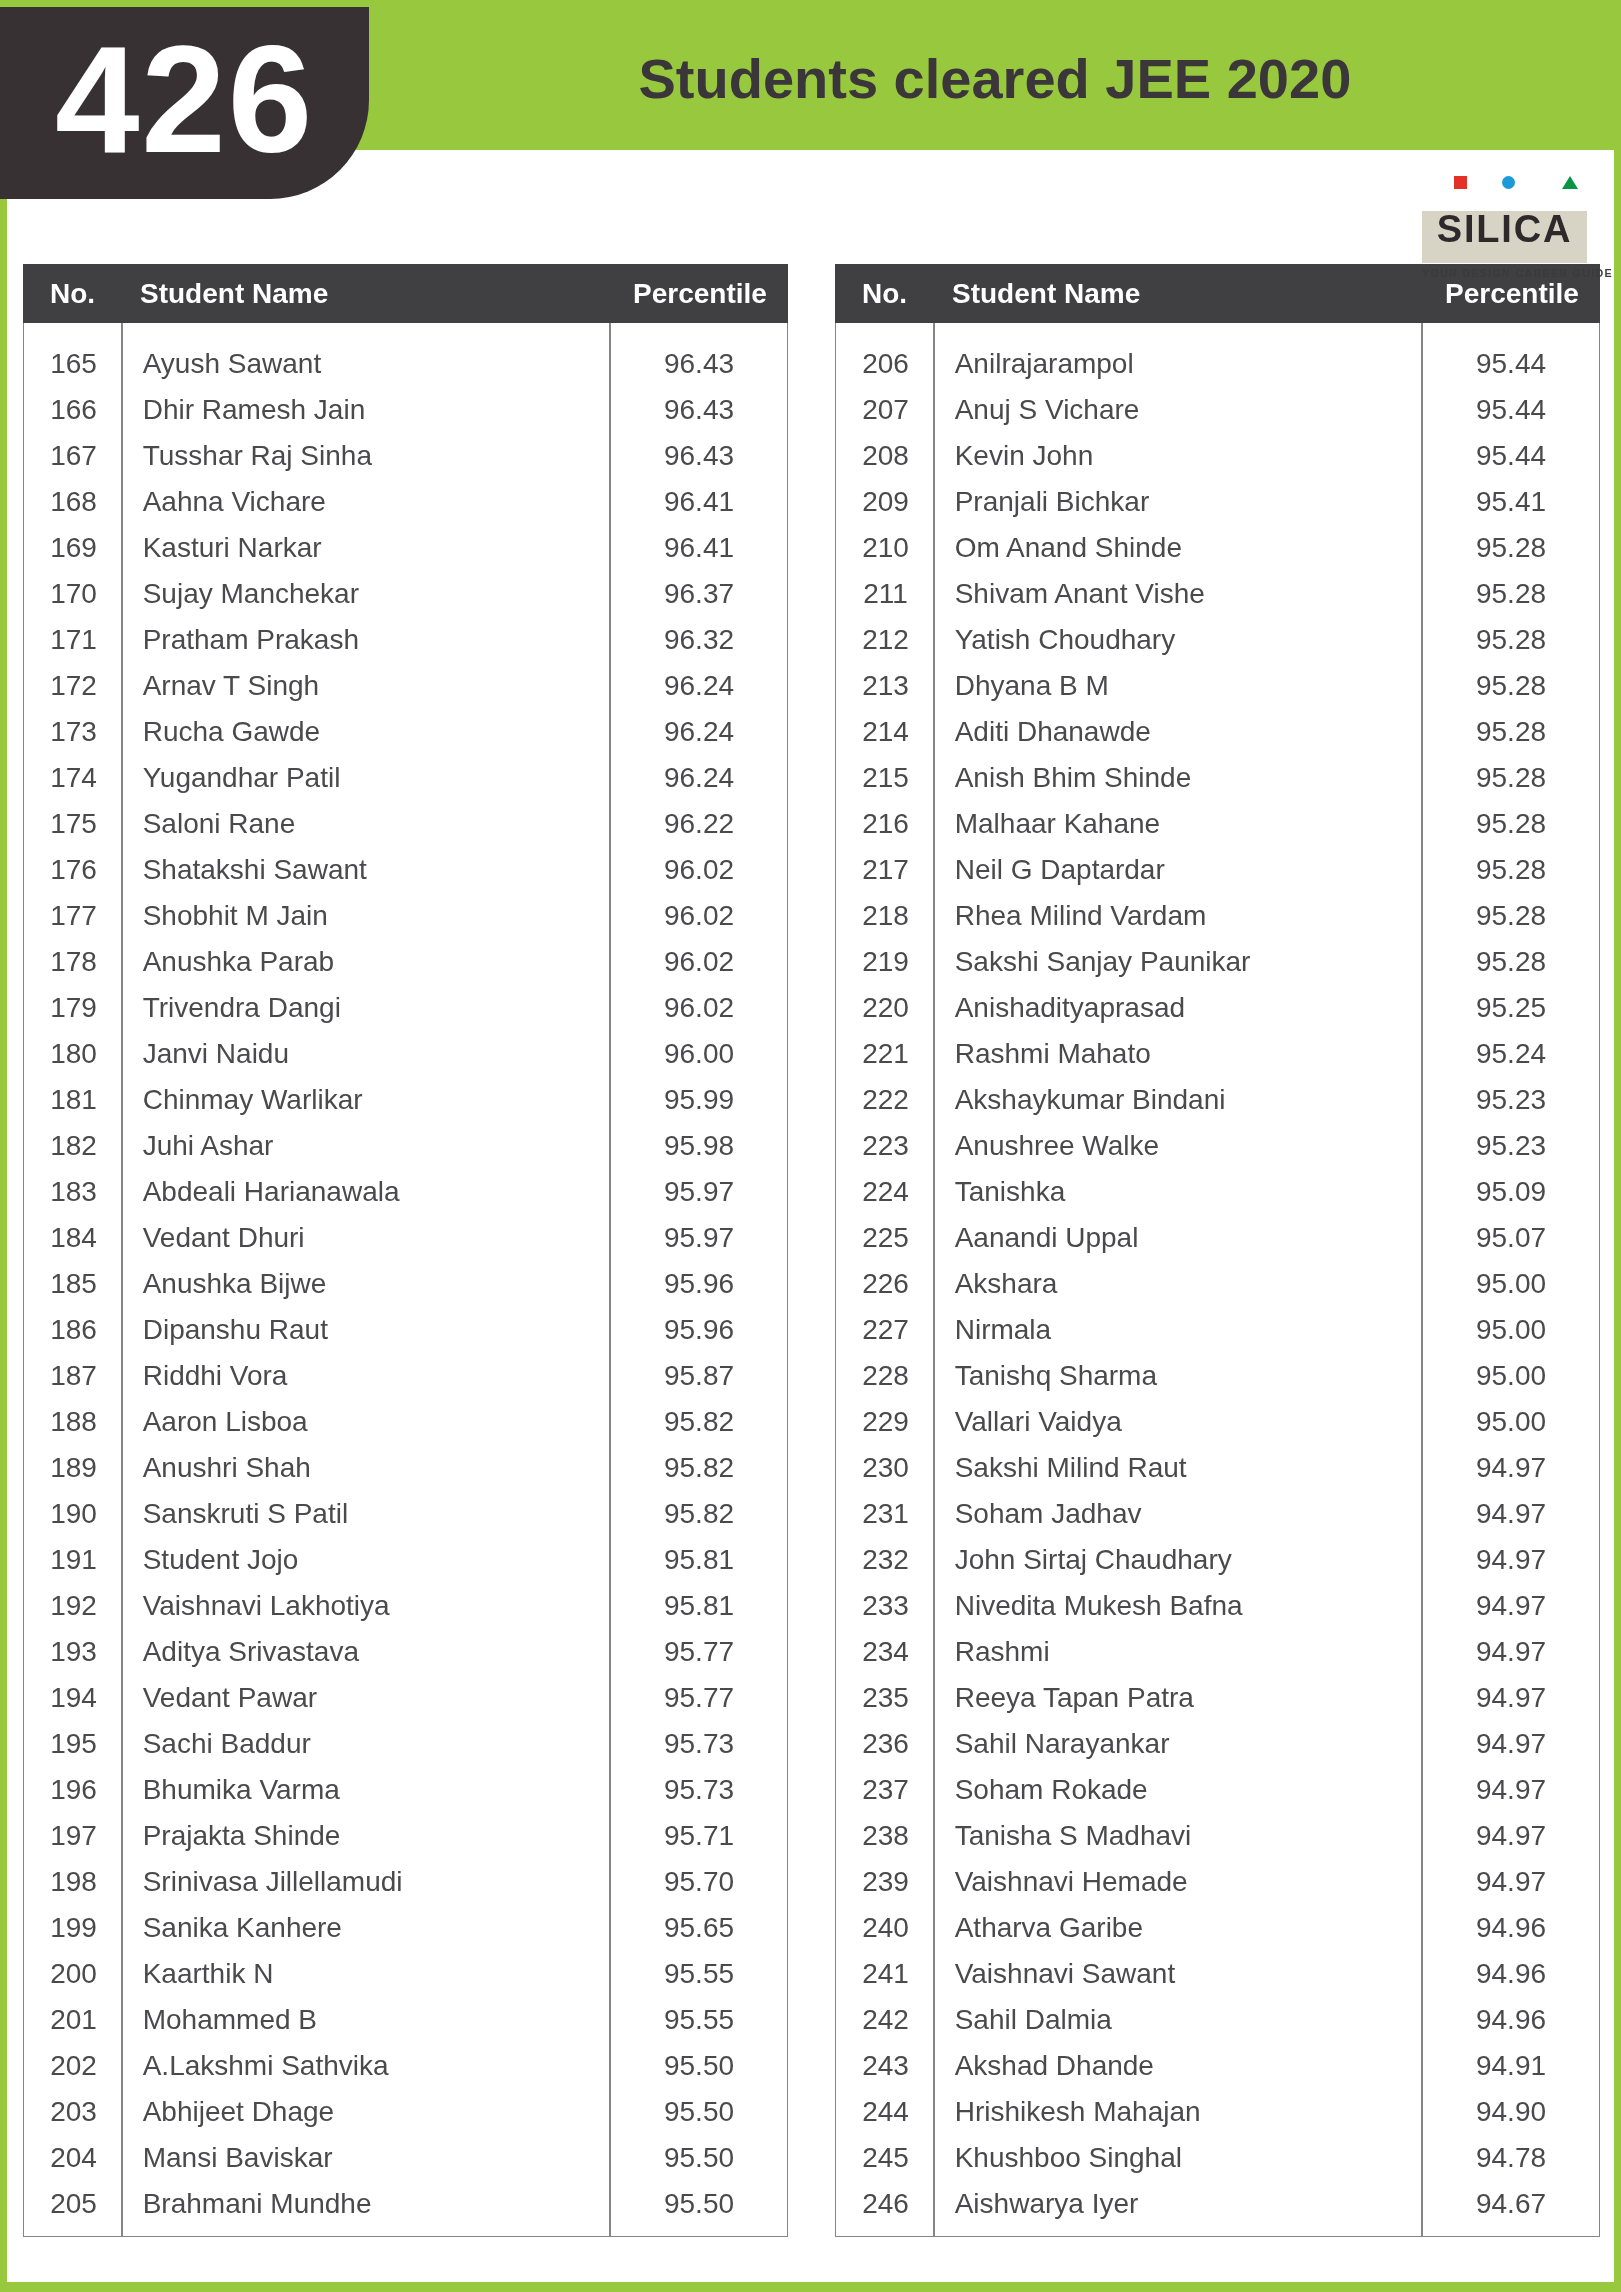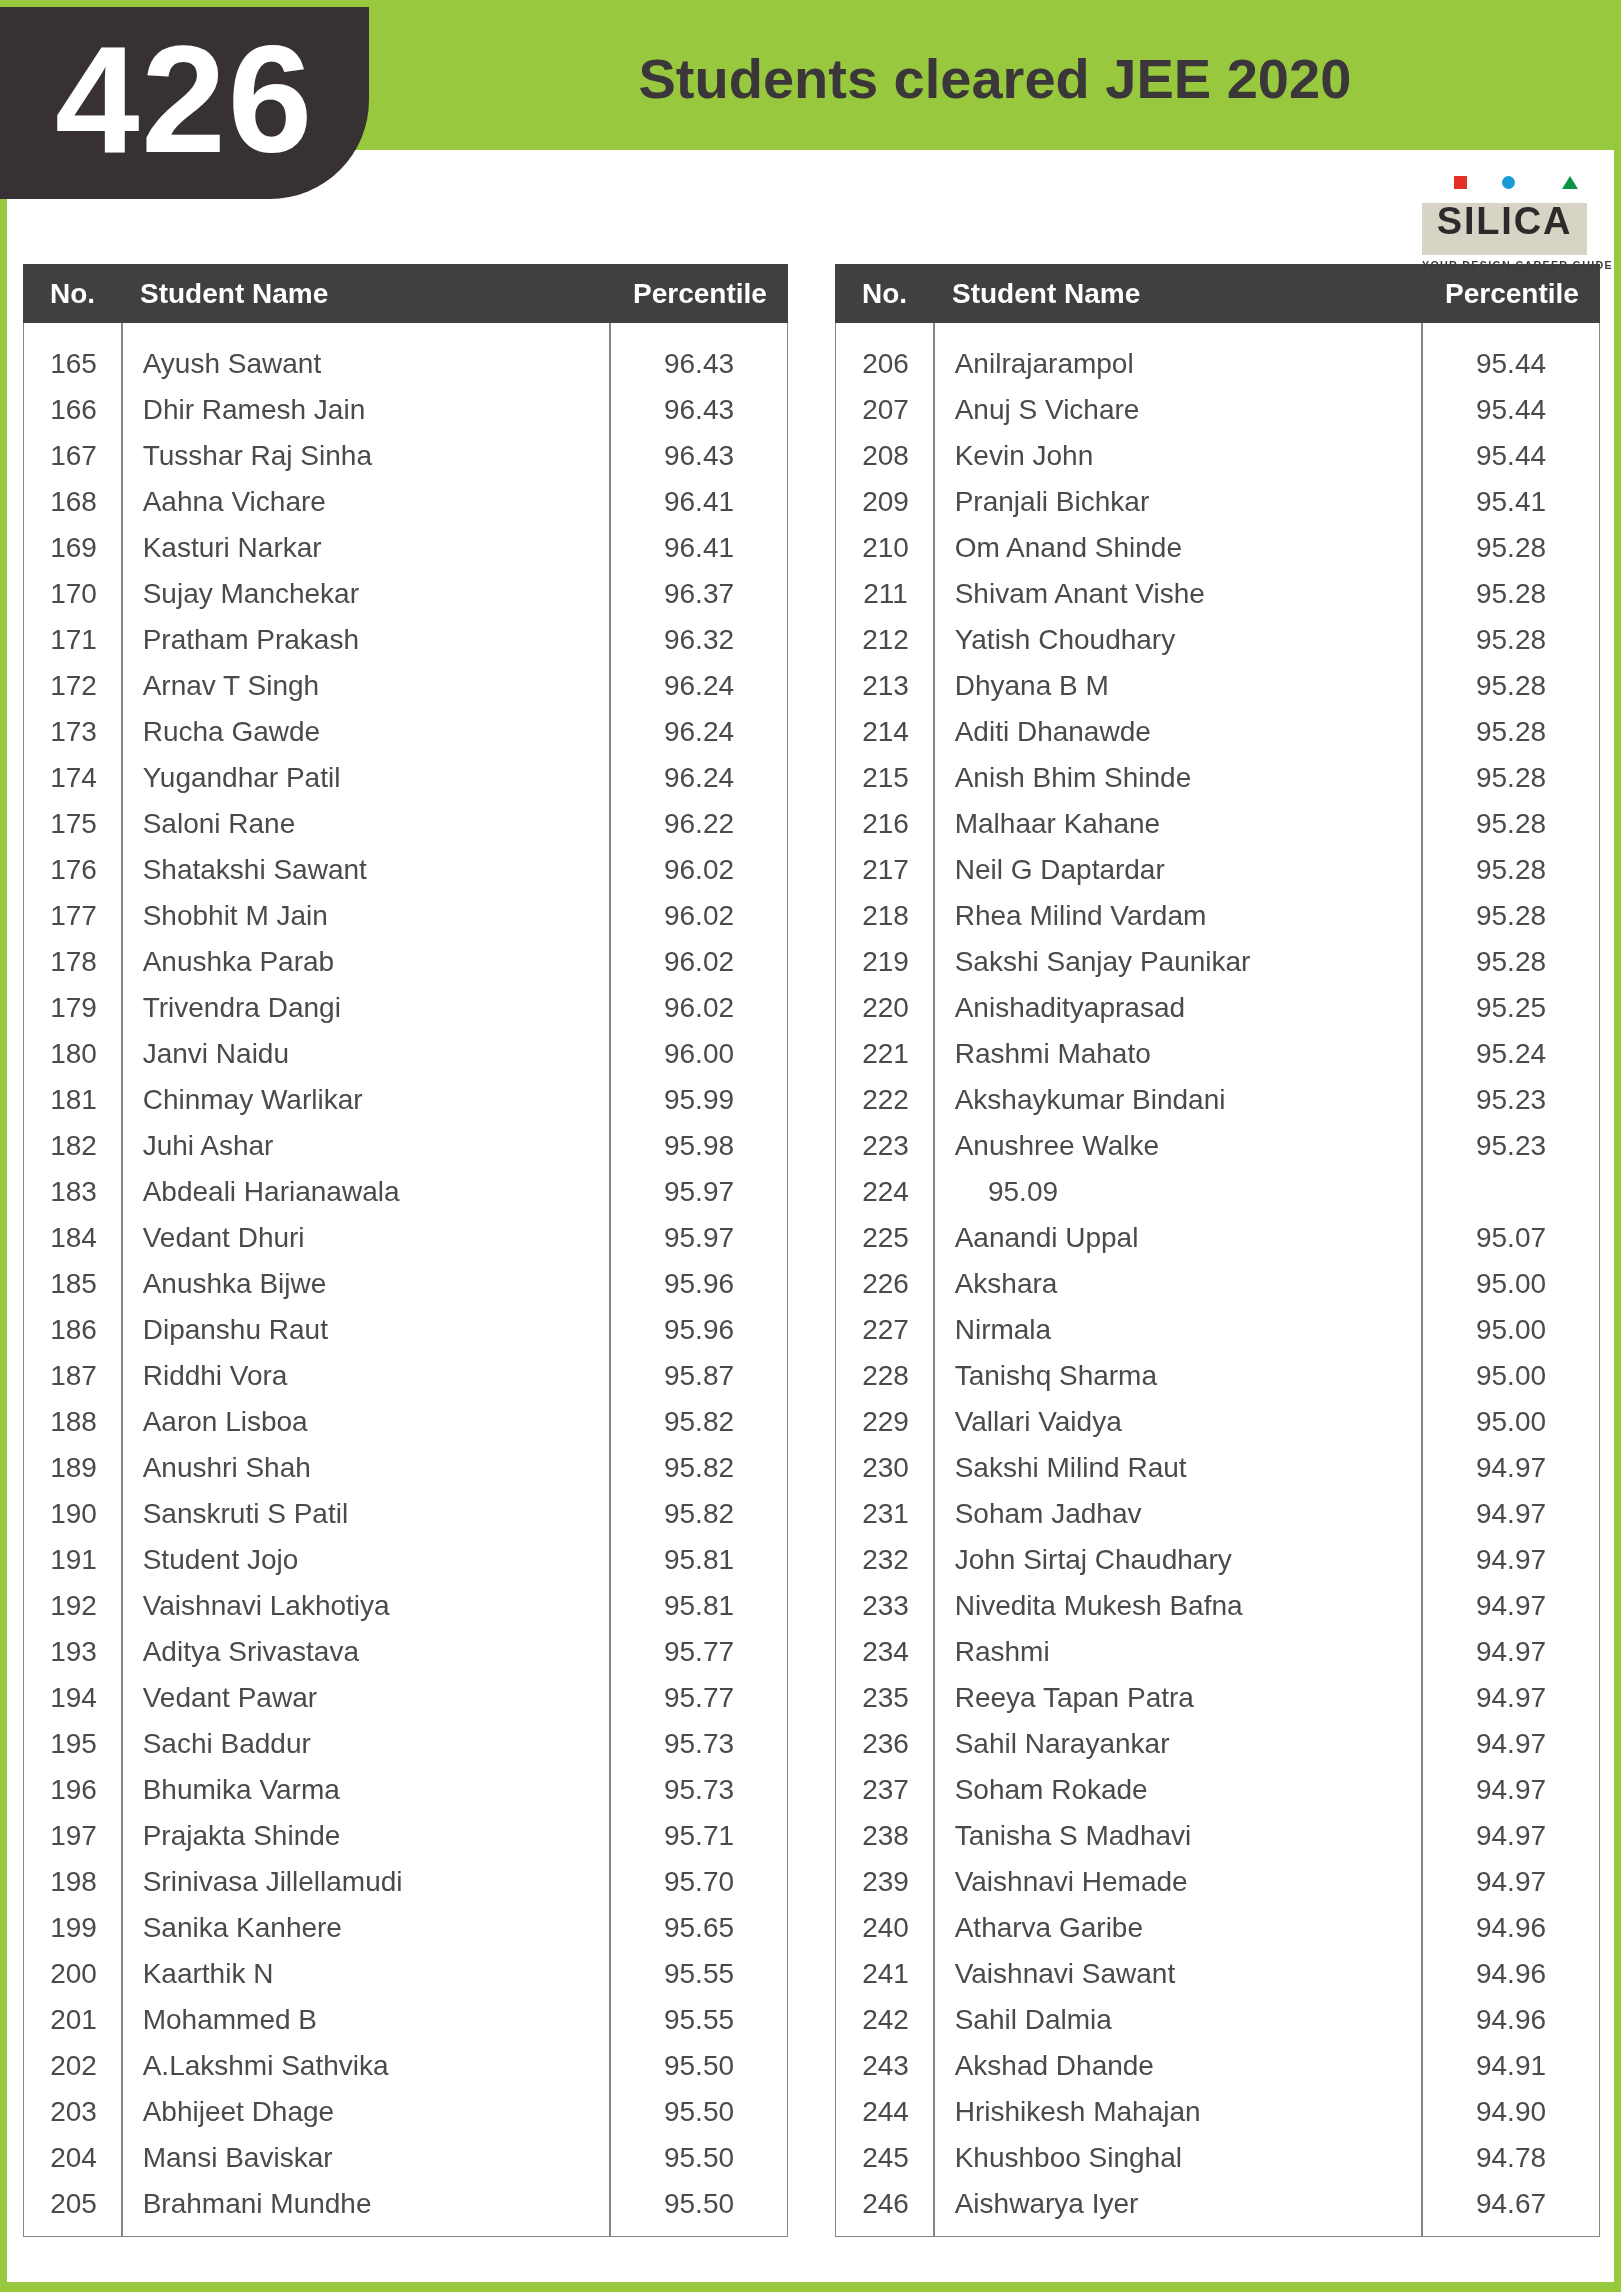--- a/index.html
+++ b/index.html
@@ -31,21 +31,21 @@
   .logo { position:absolute; left:1422px; top:176px; width:170px; z-index:4; }
   .logo-shapes { position:relative; height:12.5px; }
   .logo-sq { position:absolute; left:32px; top:0; width:12.5px; height:12.5px; background:#E43127; }
   .logo-ci { position:absolute; left:80px; top:0; width:13.4px; height:13.4px; border-radius:50%; background:#1B9AD7; }
   .logo-tr {
     position:absolute; left:140px; top:0; width:0; height:0;
     border-left:8px solid transparent; border-right:8px solid transparent;
     border-bottom:13.4px solid #0B9444;
   }
   .logo-word {
-    margin-top:14px; width:165px; height:52px; line-height:36px;
+    margin-top:22px; width:165px; height:52px; line-height:36px;
     background:#D8D4C5; color:#2E2A2C; font-size:38px; font-weight:700;
     letter-spacing:1.8px; text-align:center;
   }
   .logo-tagline {
     margin-top:4.5px; width:170px; white-space:nowrap;
     font-size:10.7px; font-weight:700; letter-spacing:1.3px; color:#3B3B3B;
   }
   
   .table { position:absolute; top:264px; width:765px; }
   .table-left  { left:23px; }
@@ -404,20 +404,21 @@
           <div class="cell-name">Akshaykumar Bindani</div>
           <div class="cell-pct">95.23</div>
         </div>
         <div class="row">
           <div class="cell-no">223</div>
           <div class="cell-name">Anushree Walke</div>
           <div class="cell-pct">95.23</div>
         </div>
         <div class="row">
           <div class="cell-no">224</div>
+          <div class="cell-name">Tanishka</div>
           <div class="cell-pct">95.09</div>
         </div>
         <div class="row">
           <div class="cell-no">225</div>
           <div class="cell-name">Aanandi Uppal</div>
           <div class="cell-pct">95.07</div>
         </div>
         <div class="row">
           <div class="cell-no">226</div>
           <div class="cell-name">Akshara</div>

